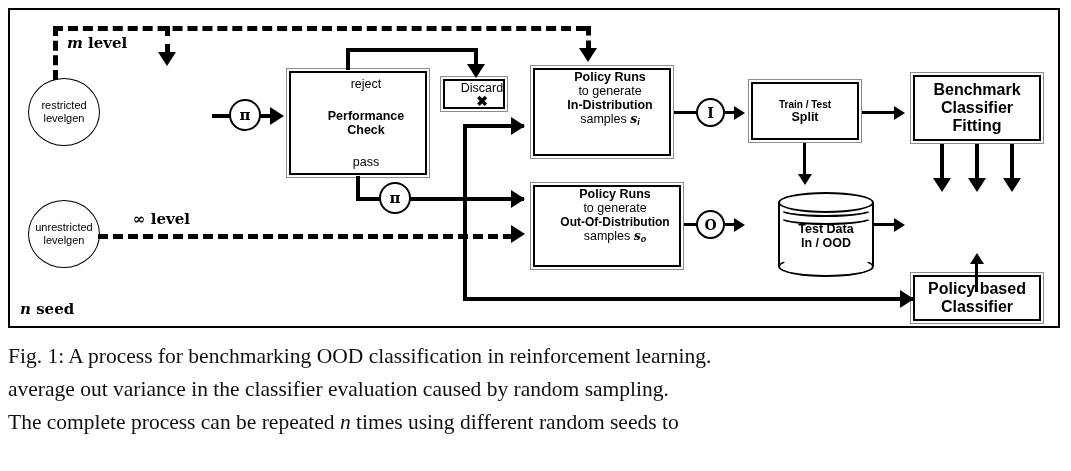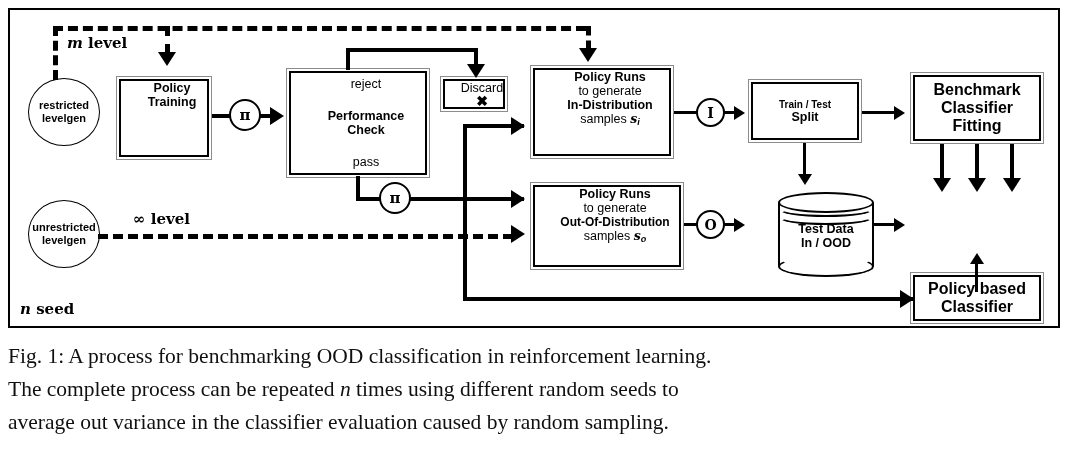--- a/index.html
+++ b/index.html
@@ -23,21 +23,21 @@
   .sbox{position:absolute;box-sizing:border-box;background:#fff;
         border:1px solid #8c8c8c;padding:2px;}
   .sbox > .inner{width:100%;height:100%;box-sizing:border-box;
         border:2px solid #000;background:#fff;display:flex;
         flex-direction:column;align-items:center;justify-content:center;}
 
   
   .ell{position:absolute;border:1.6px solid #000;border-radius:50%;
        background:#fff;display:flex;flex-direction:column;
        align-items:center;justify-content:center;box-sizing:border-box;}
-  .ell .t{font-size:11px;line-height:13px;color:#000;text-align:right;font-weight:bold;}
+  .ell .t{font-size:11px;line-height:13px;color:#000;text-align:right;font-weight:normal;}
 
   
   .csym{position:absolute;border:2.4px solid #000;border-radius:50%;
         background:#fff;display:flex;align-items:center;justify-content:center;
         box-sizing:border-box;z-index:6;}
   .csym span{font-family:"DejaVu Serif",serif;font-weight:bold;font-size:15px;
              line-height:1;color:#000;}
 
   
   .cyl{position:absolute;z-index:4;}
@@ -116,26 +116,20 @@
     <div class="ell" style="left:18px;top:68px;width:72px;height:68px;">
       <div class="t">restricted</div>
       <div class="t">levelgen</div>
     </div>
 
     <div class="ell" style="left:18px;top:190px;width:72px;height:68px;">
       <div class="t">unrestricted</div>
       <div class="t">levelgen</div>
     </div>
 
-    <div class="dbox" style="left:106px;top:66px;width:96px;height:84px;">
-      <div class="inner">
-        <div class="t">Policy</div>
-        <div class="t">Training</div>
-      </div>
-    </div>
 
     <div class="ln lnh" style="left:202px;top:104px;width:20px;"></div>
     <div class="csym" style="left:219px;top:89px;width:32px;height:32px;">
       <span>π</span>
     </div>
     <div class="ln lnh" style="left:250px;top:104px;width:14px;"></div>
     <div class="ar ar-r" style="left:260px;top:97px;"></div>
 
     <div class="dbox" style="left:276px;top:58px;width:144px;height:110px;">
       <div class="inner" style="justify-content:space-between;padding:4px 0 4px 0;">
@@ -266,17 +260,17 @@
     </div>
 
     <div class="flab mathlab" style="left:10px;top:290px;">
       <span style="font-style:italic;">n</span>&nbsp;<span>seed</span>
     </div>
 
   </div>
 
   <div id="caption">
     <div>Fig. 1: A process for benchmarking OOD classification in reinforcement learning.</div>
+    <div>average out variance in the classifier evaluation caused by random sampling.</div>
     <div><span>The complete process can be repeated </span><i>n</i><span> times using different random seeds to</span></div>
-    <div>average out variance in the classifier evaluation caused by random sampling.</div>
   </div>
 
 </div>
 
 </body></html>

